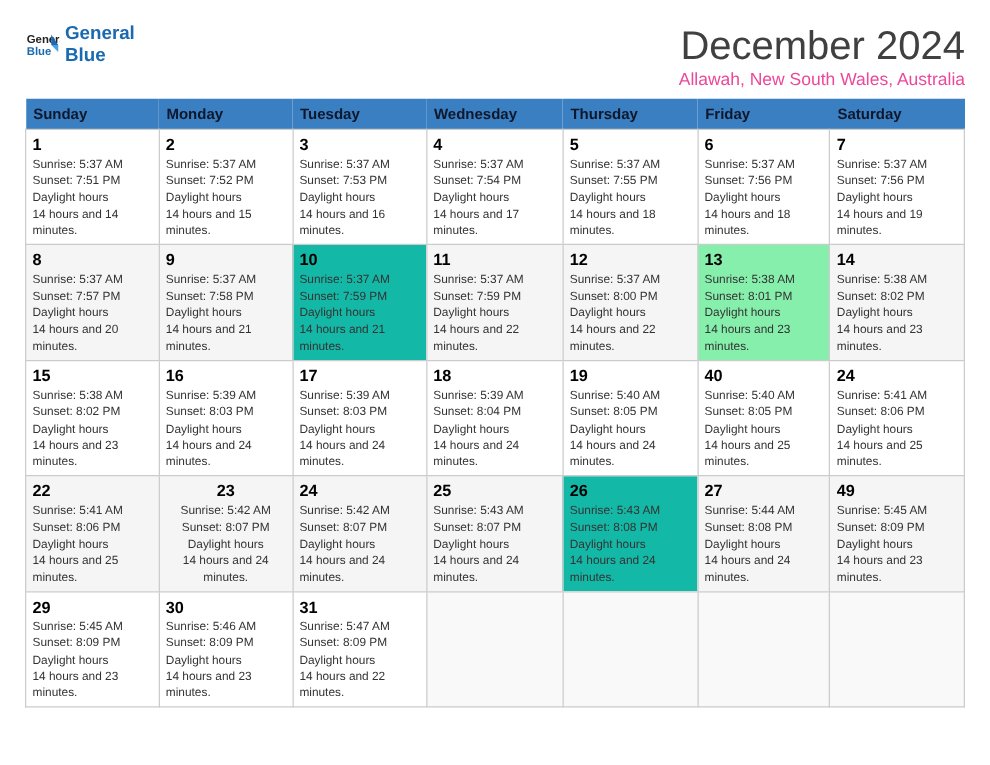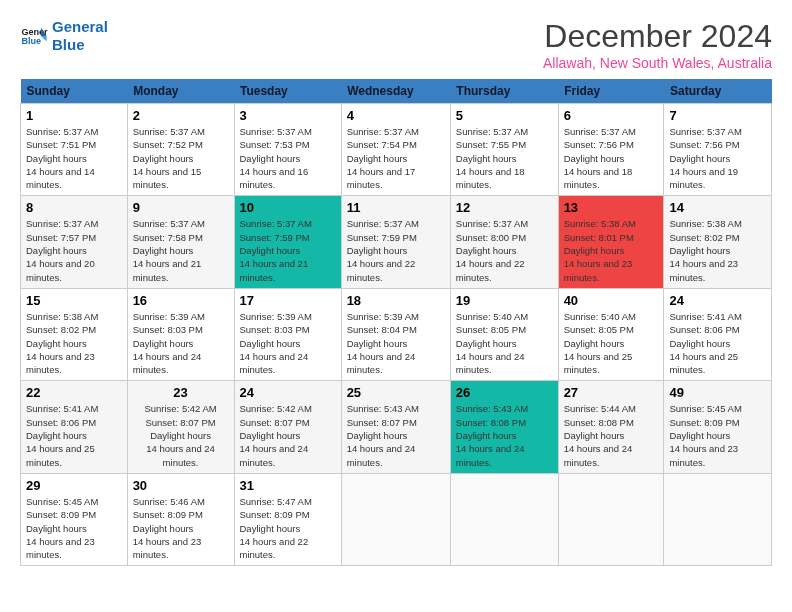--- a/index.html
+++ b/index.html
@@ -169,21 +169,21 @@
             <div class="day-info">Sunrise: 5:37 AM<br>Sunset: 7:59 PM<br>Daylight hours<br>14 hours and 21 minutes.</div>
           </td>
           <td style="background: rgb(245, 245, 245);">
             <span class="day-num">11</span>
             <div class="day-info">Sunrise: 5:37 AM<br>Sunset: 7:59 PM<br>Daylight hours<br>14 hours and 22 minutes.</div>
           </td>
           <td style="background: rgb(245, 245, 245);">
             <span class="day-num">12</span>
             <div class="day-info">Sunrise: 5:37 AM<br>Sunset: 8:00 PM<br>Daylight hours<br>14 hours and 22 minutes.</div>
           </td>
-          <td style="background: #ef4444;">
+          <td style="background: #86efac;">
             <span class="day-num">13</span>
             <div class="day-info">Sunrise: 5:38 AM<br>Sunset: 8:01 PM<br>Daylight hours<br>14 hours and 23 minutes.</div>
           </td>
           <td style="background: rgb(245, 245, 245);">
             <span class="day-num">14</span>
             <div class="day-info">Sunrise: 5:38 AM<br>Sunset: 8:02 PM<br>Daylight hours<br>14 hours and 23 minutes.</div>
           </td>
         </tr>
         <tr>
           <td>

